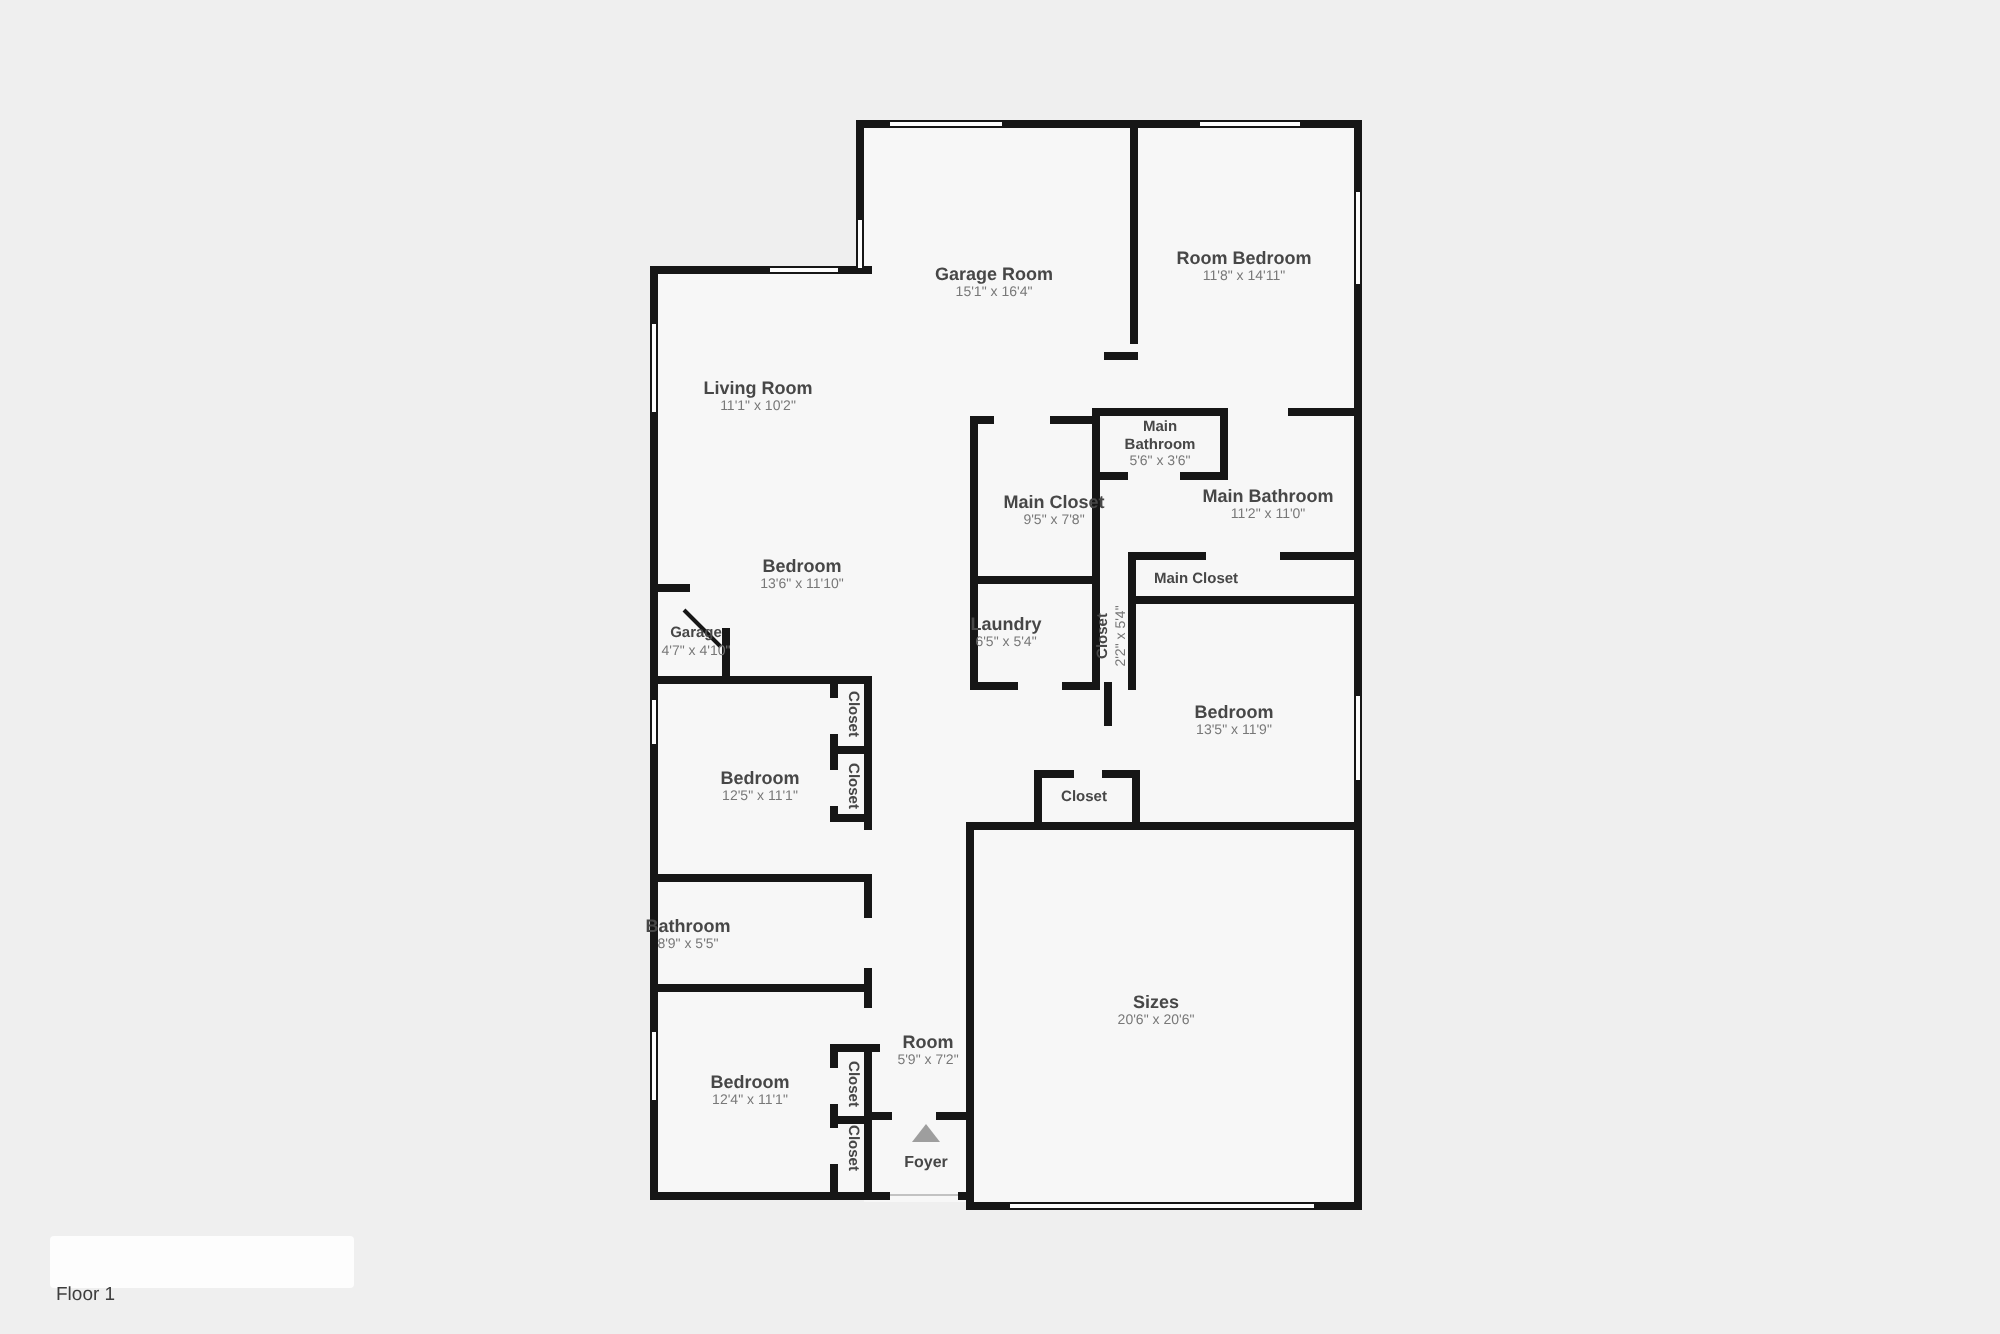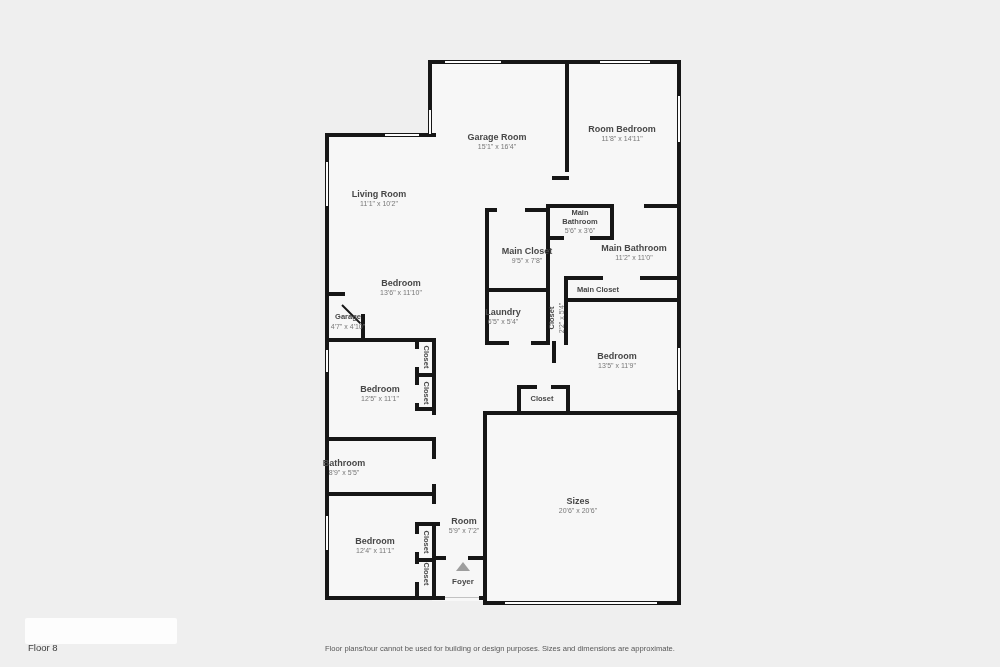--- a/index.html
+++ b/index.html
@@ -195,15 +195,14 @@
   </div>
   <div class="room-label" style="left:578px;top:505px;">
     <span class="nm">Sizes</span>
     <span class="dm">20'6" x 20'6"</span>
   </div>
 
   <div class="entry-arrow"></div>
   <div class="entry-label">Foyer</div>
 
   <div class="watermark"></div>
-  <div class="floor-label">Floor 8</div>
-  <div class="disclaimer">Floor plans/tour cannot be used for building or design purposes. Sizes and dimensions are approximate.</div>
+  <div class="floor-label">Floor 1</div>
 </div>
 
 </body></html>

